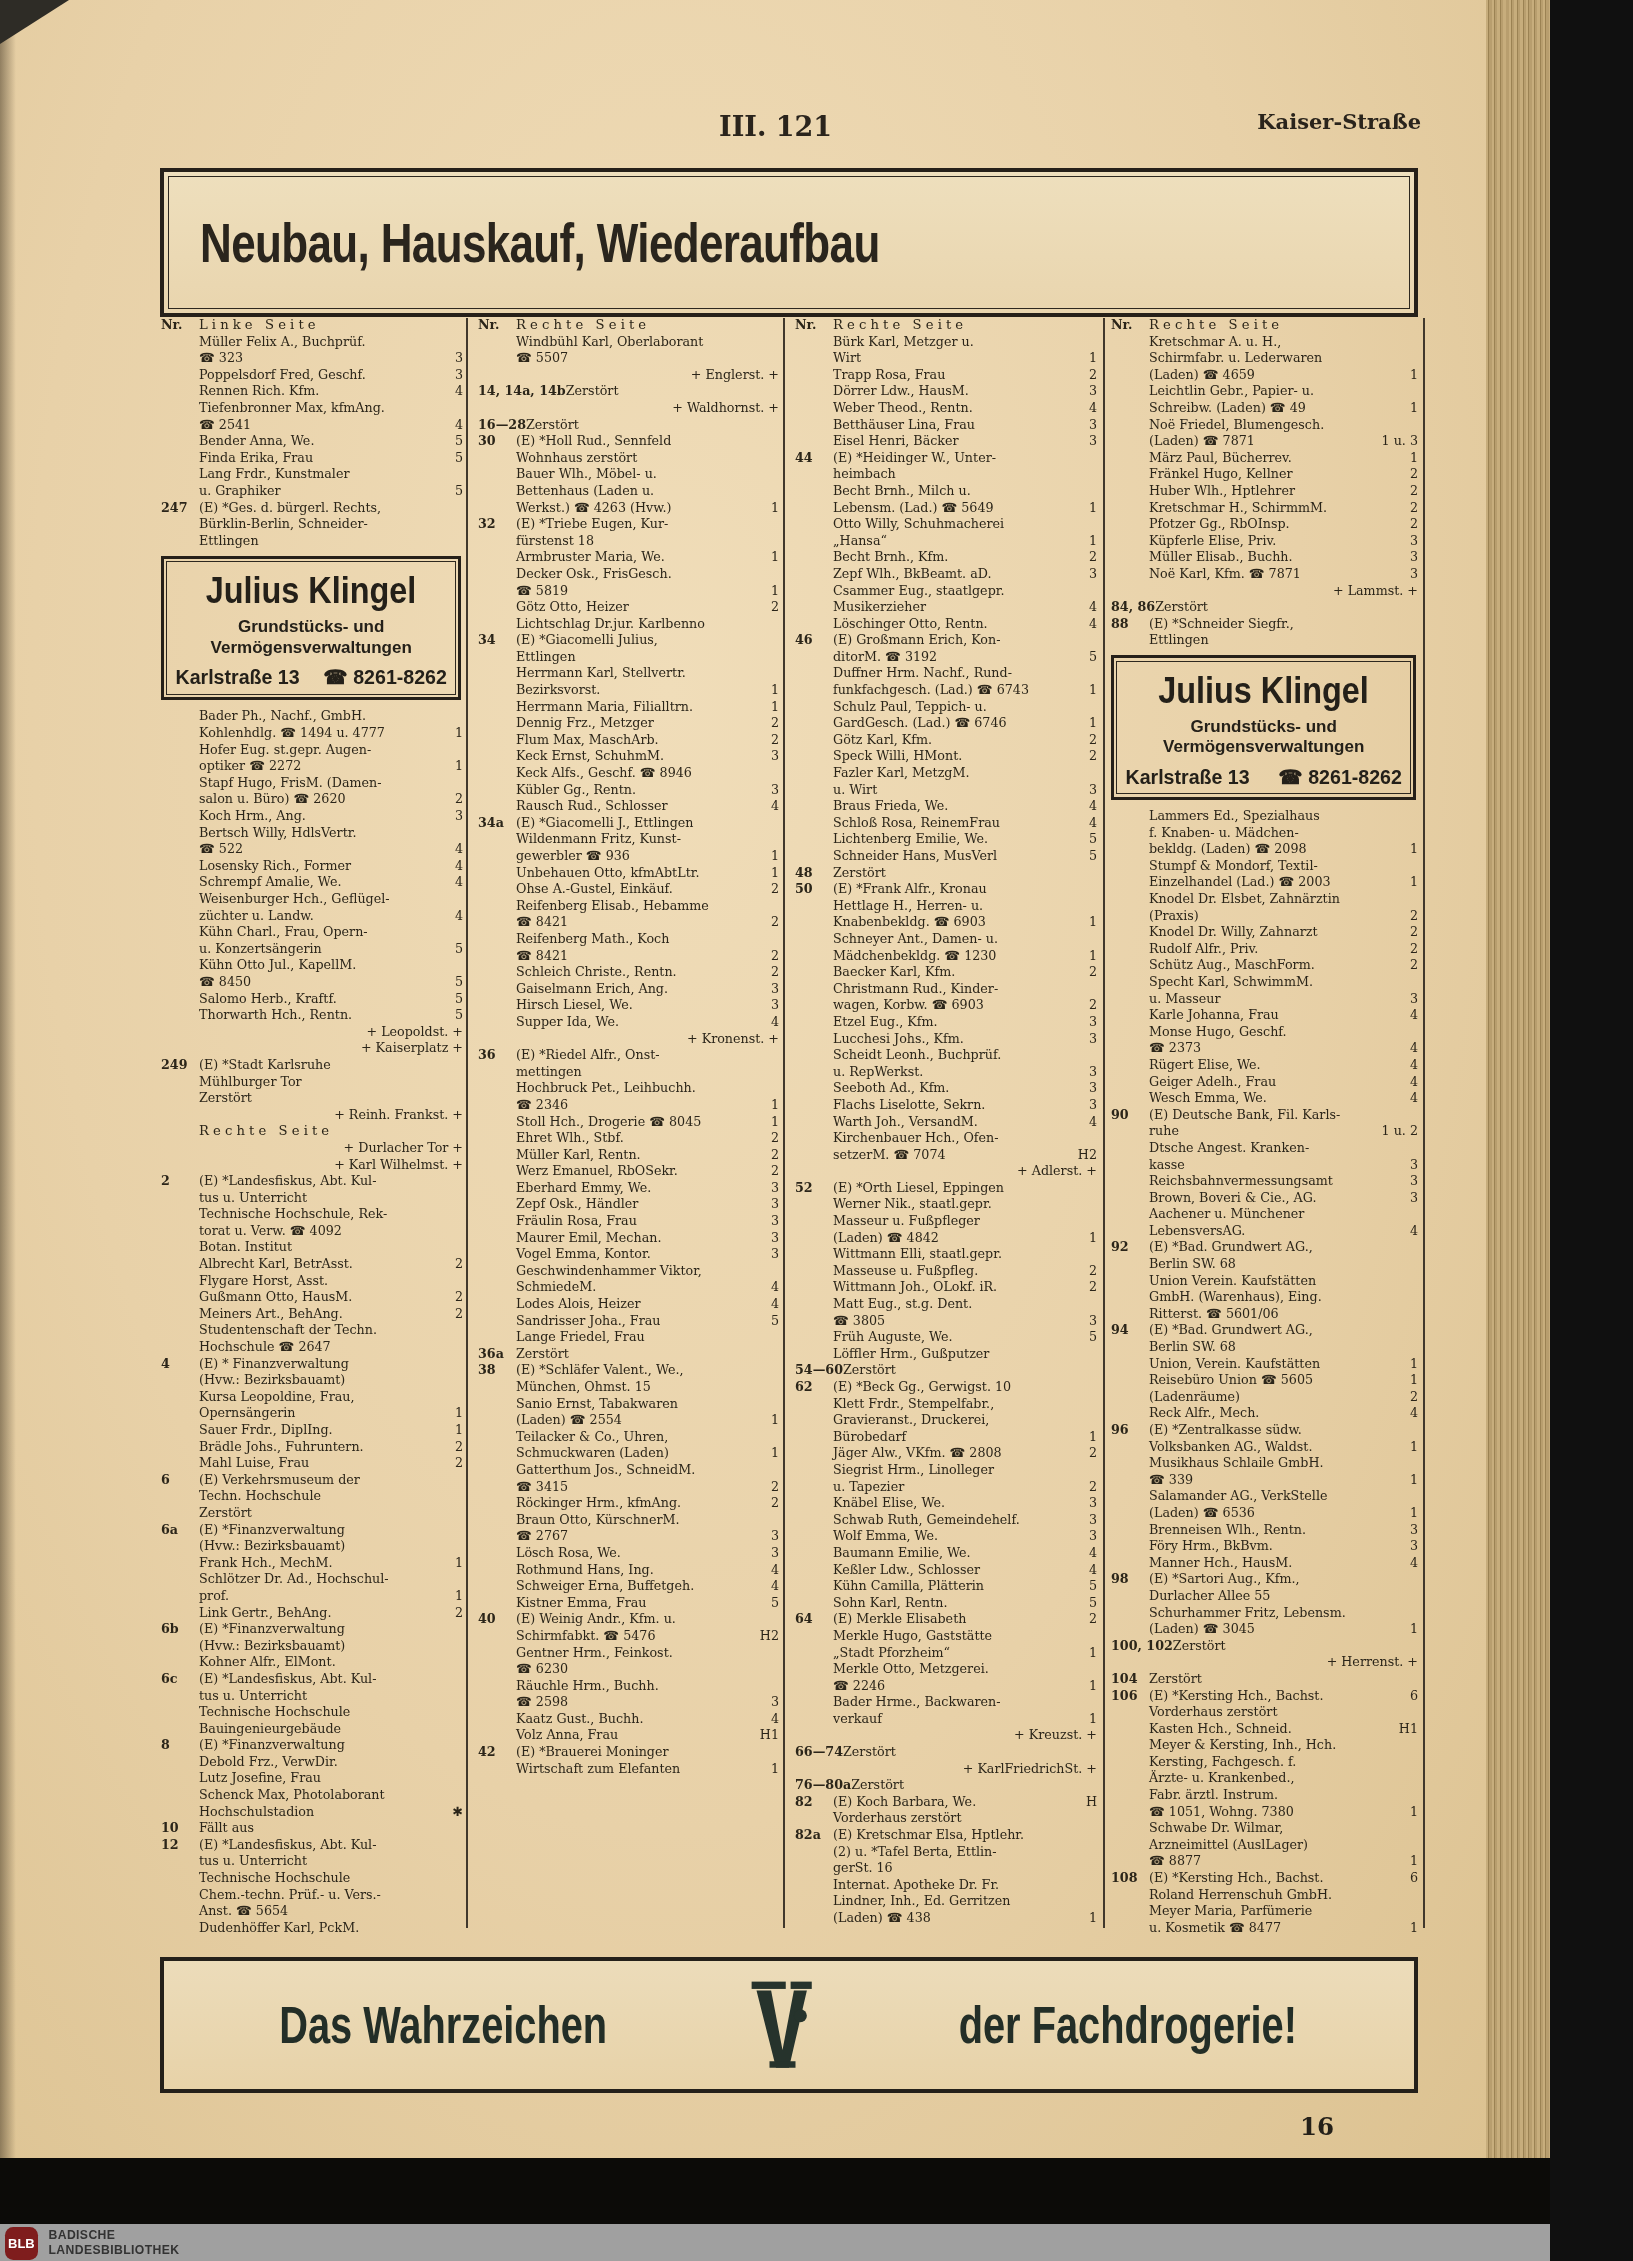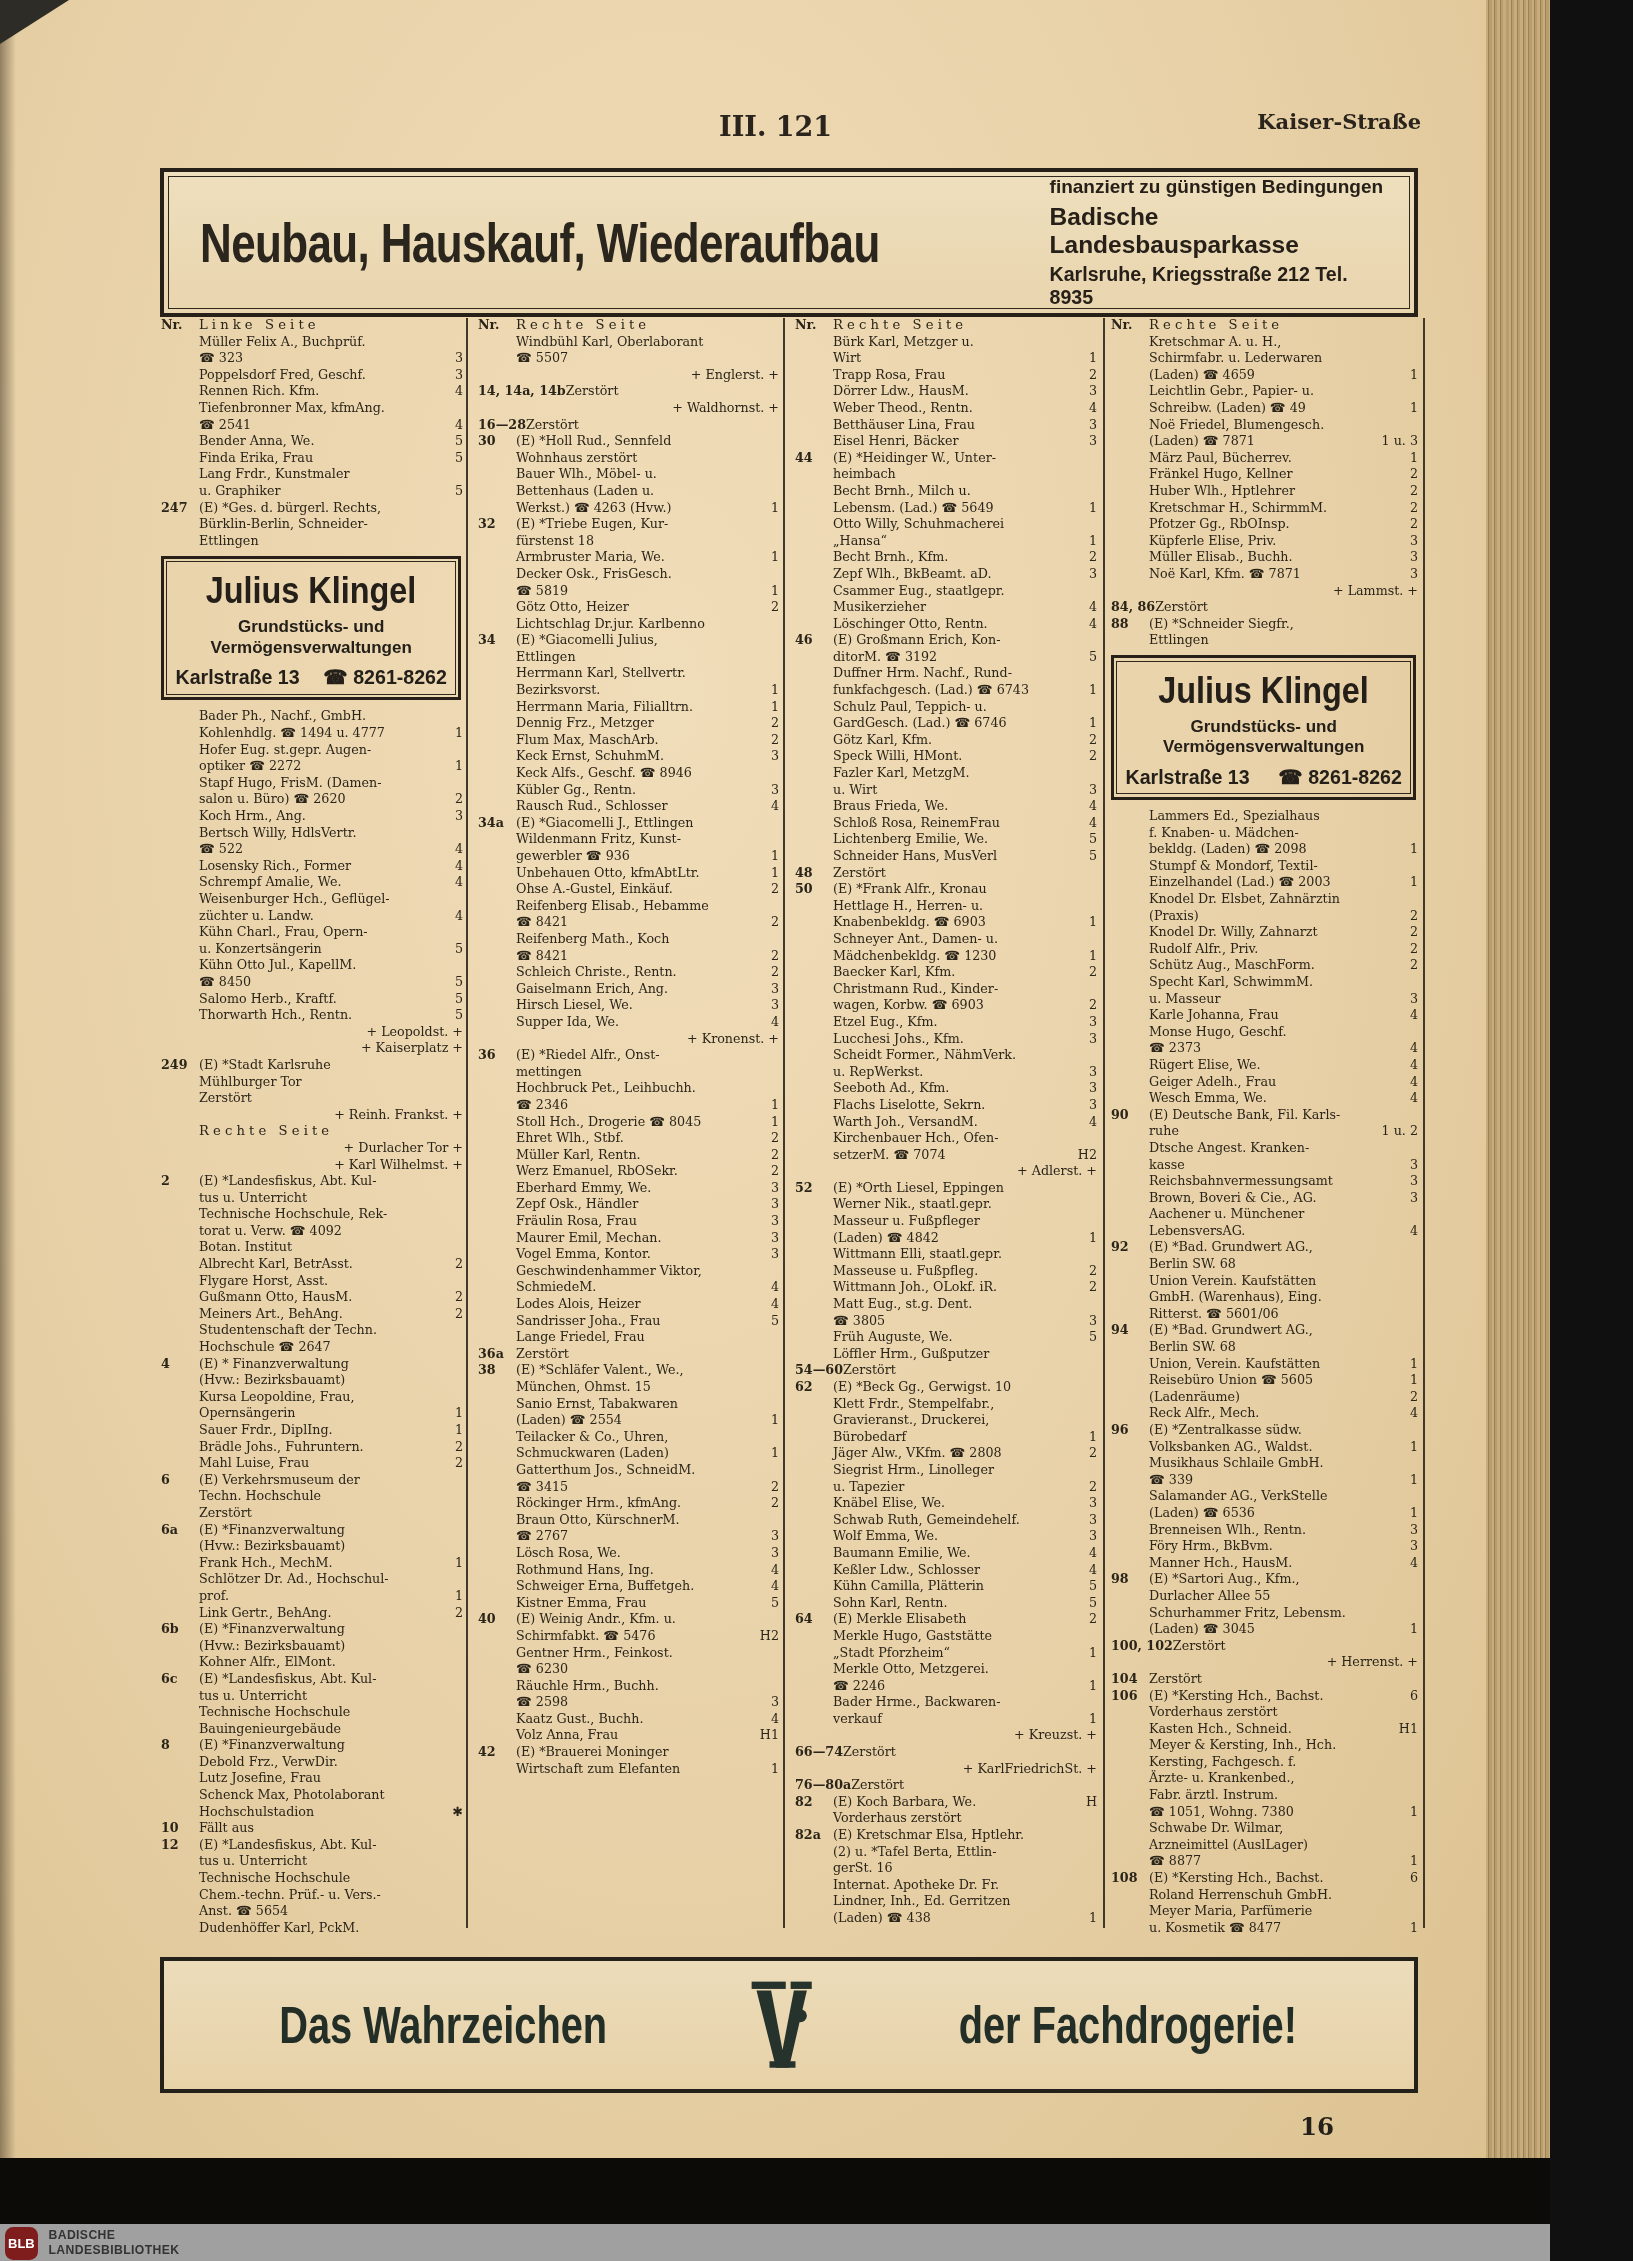--- a/index.html
+++ b/index.html
@@ -86,25 +86,20 @@
   <div class="page-edges"></div>
   <div class="edge-light"></div>
   <div class="book-cover-blue"></div>
   <div class="dark-bg"></div>
 
   <div class="hd-section">III. 121</div>
   <div class="hd-street">Kaiser-Straße</div>
 
   <div class="topad">
     <div class="topad-title">Neubau, Hauskauf, Wiederaufbau</div>
-    <div class="topad-right">
-      <div class="r1">finanziert zu günstigen Bedingungen</div>
-      <div class="r2">Badische Landesbausparkasse</div>
-      <div class="r3">Karlsruhe, Kriegsstraße 212   Tel. 8935</div>
-    </div>
   </div>
 
   <div class="vr" style="left:466px"></div>
   <div class="vr" style="left:783px"></div>
   <div class="vr" style="left:1103px"></div>
   <div class="vr" style="left:1423px"></div>
 
   <div class="col" id="col1">
       <div class="dline spaced">
         <span class="num">Nr.</span>
@@ -1091,21 +1086,21 @@
         <span class="txt">Etzel Eug., Kfm.</span>
         <span class="flr">3</span>
       </div>
       <div class="dline">
         <span class="num"></span>
         <span class="txt">Lucchesi Johs., Kfm.</span>
         <span class="flr">3</span>
       </div>
       <div class="dline">
         <span class="num"></span>
-        <span class="txt">Scheidt Former., NähmVerk.</span>
+        <span class="txt">Scheidt Leonh., Buchprüf.</span>
       </div>
       <div class="dline">
         <span class="num"></span>
         <span class="txt">u. RepWerkst.</span>
         <span class="flr">3</span>
       </div>
       <div class="dline">
         <span class="num"></span>
         <span class="txt">Seeboth Ad., Kfm.</span>
         <span class="flr">3</span>

